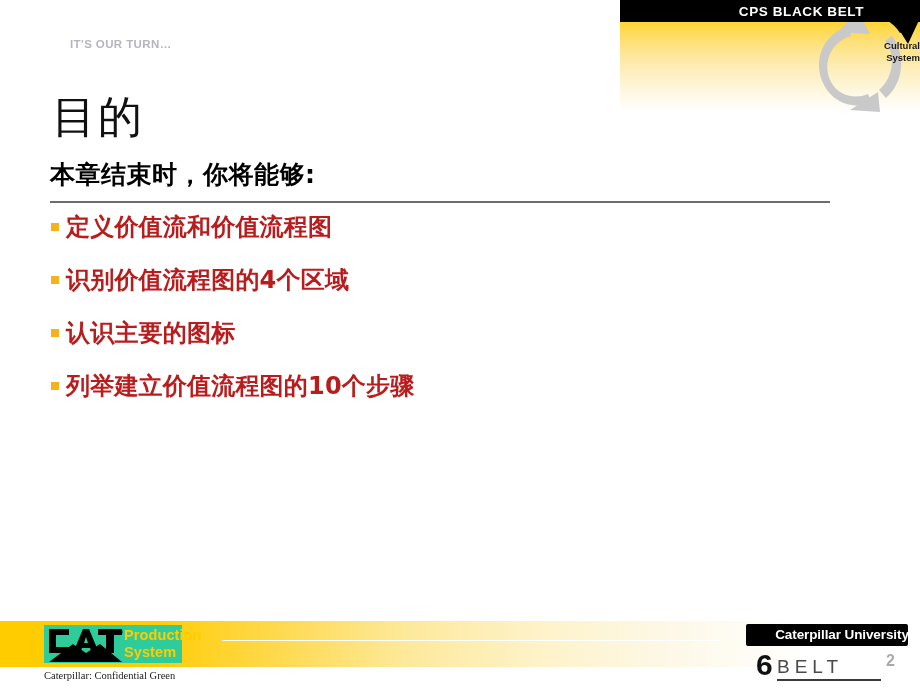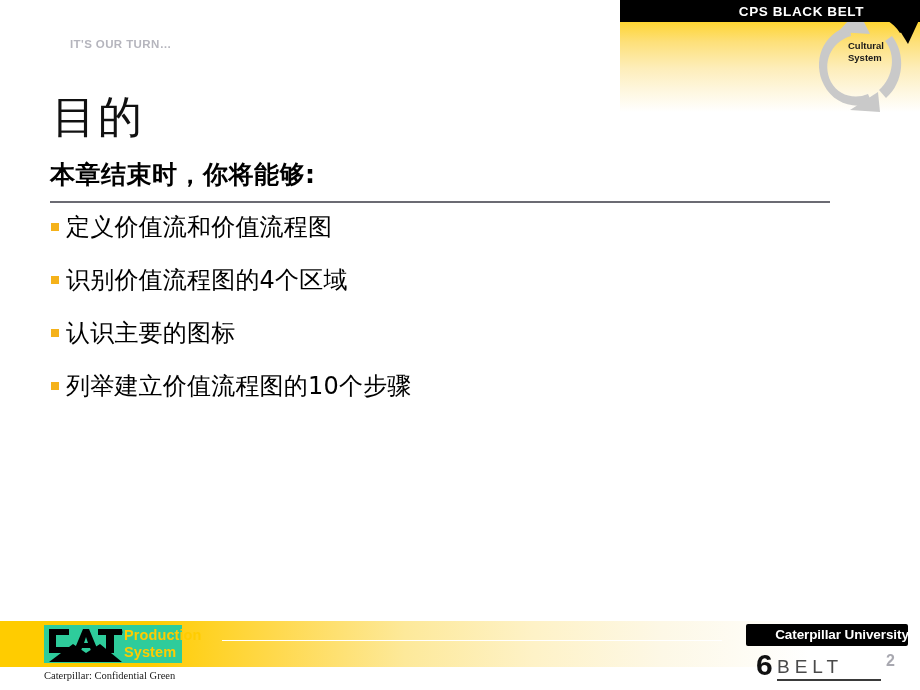--- a/index.html
+++ b/index.html
@@ -62,21 +62,21 @@
     left: 168px;
     top: 0px;
     width: 132px;
     height: 117px;
   }
   #cultural-label {
     position: absolute;
     left: 228px;
     top: 40px;
     width: 72px;
-    text-align: left;
+    text-align: right;
     font-size: 9.5px;
     font-weight: bold;
     line-height: 12px;
     color: #1a1a1a;
     font-family: "Liberation Sans", sans-serif;
   }
 
   
   #eyebrow {
     position: absolute;
@@ -129,23 +129,24 @@
     list-style: none;
     margin: 0;
     padding: 0;
   }
   #bullet-list li {
     position: relative;
     padding-left: 16px;
     margin: 0 0 23px 0;
     font-size: 24px;
     line-height: 30px;
-    color: #000000;
+    color: #b91c1c;
     font-family: "DejaVu Sans", "Liberation Sans", sans-serif;
     letter-spacing: 0.2px;
+    font-weight: bold;
   }
   #bullet-list li .bullet-marker {
     position: absolute;
     left: 1px;
     top: 11px;
     width: 8px;
     height: 8px;
     background: #f5b21a;
     display: block;
   }

